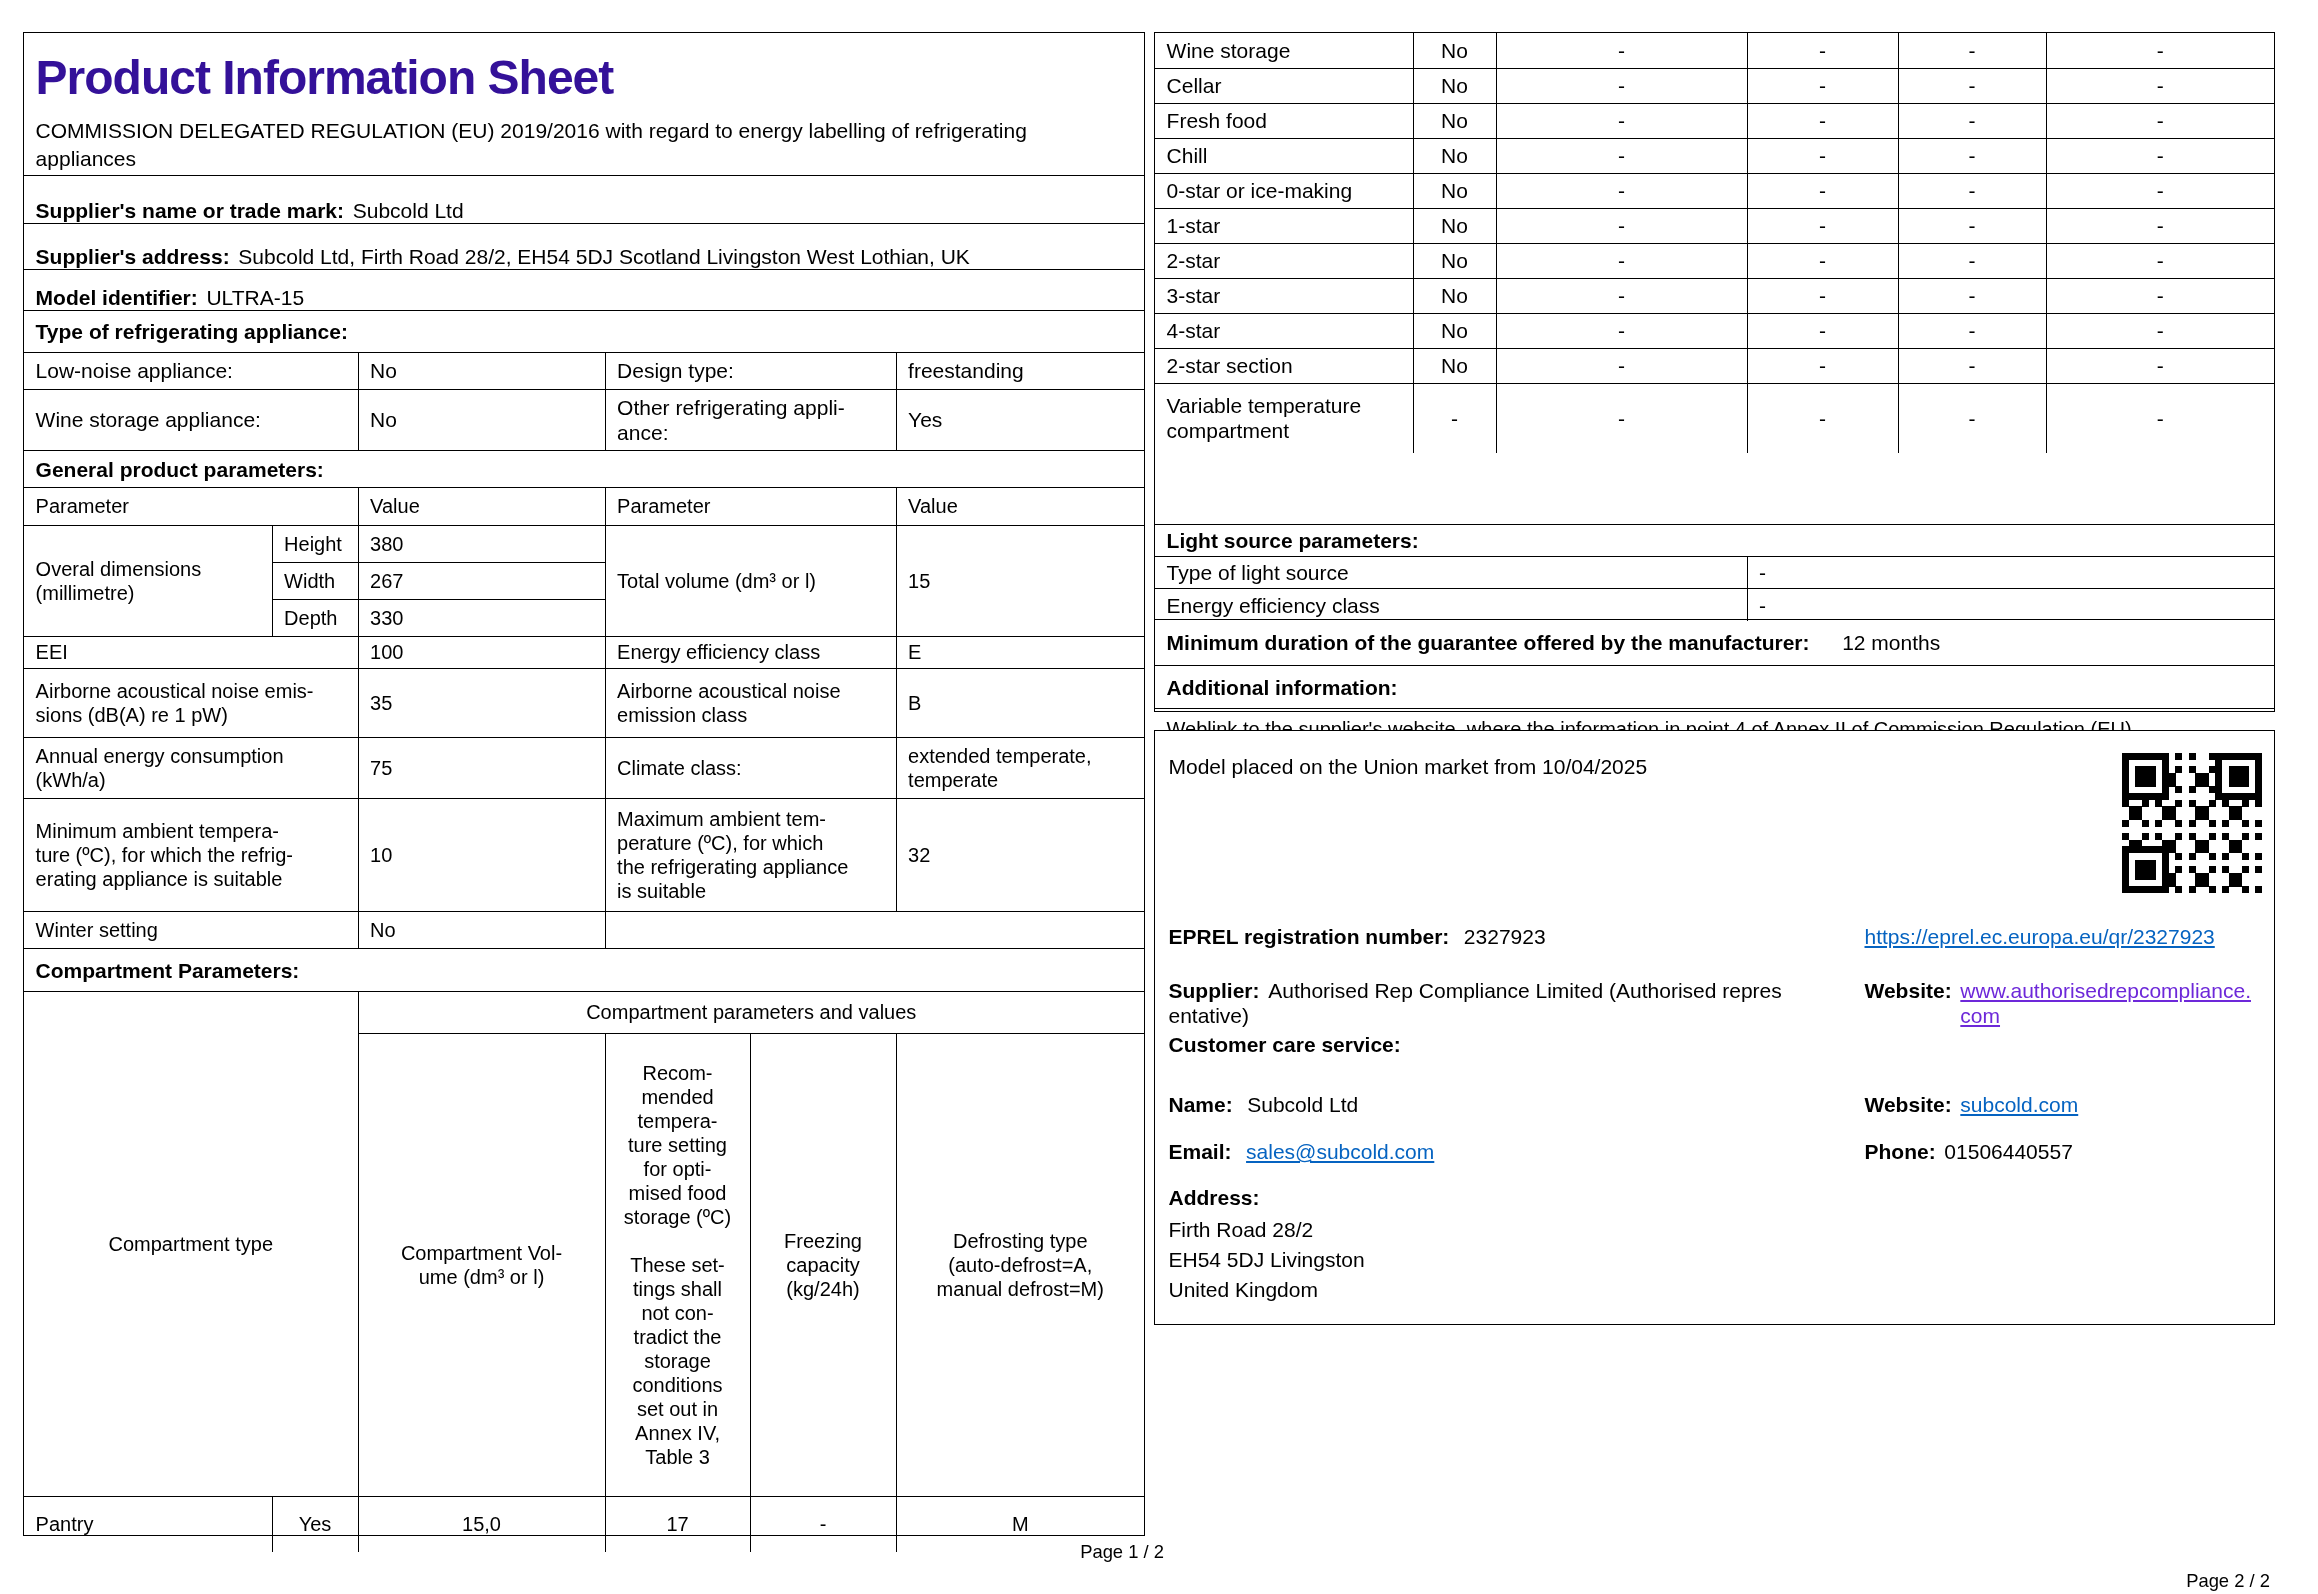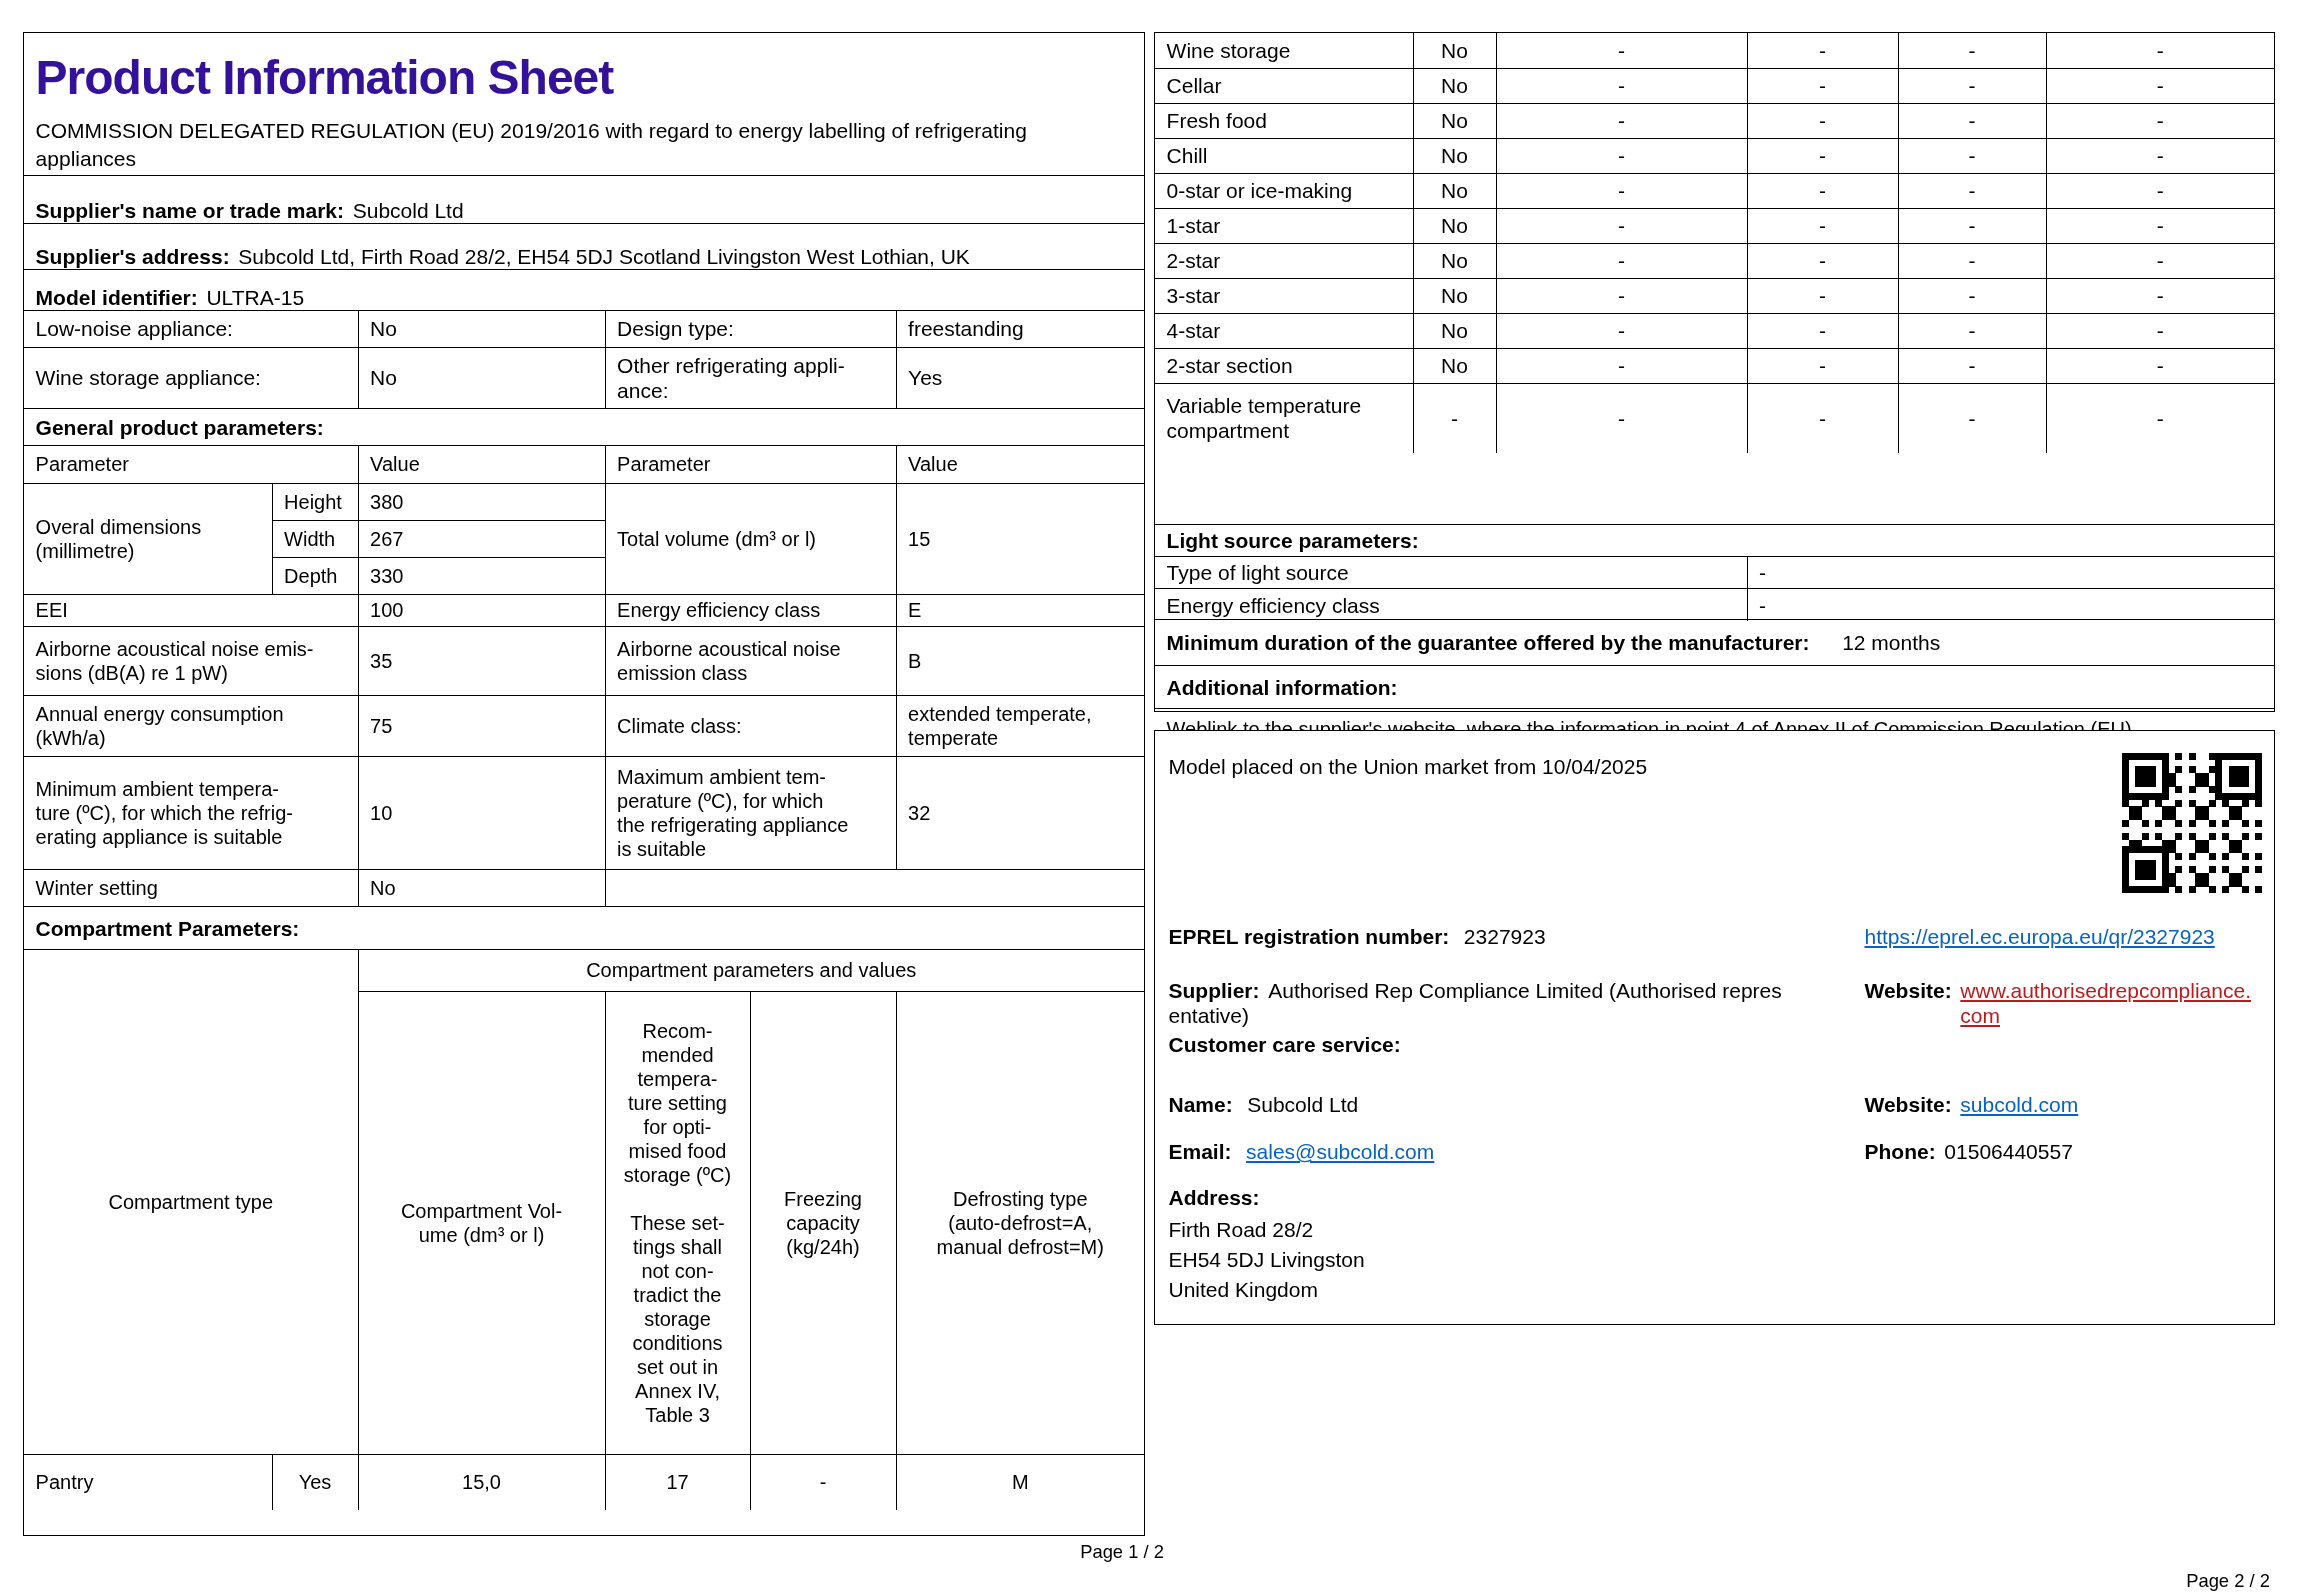--- a/index.html
+++ b/index.html
@@ -62,20 +62,21 @@
   <div class="sec lblrow" style="height:46px;">
     <span class="lbl">Supplier's address:</span>
     <span>Subcold Ltd, Firth Road 28/2, EH54 5DJ Scotland Livingston West Lothian, UK</span>
   </div>
 
   <div class="sec lblrow" style="height:41px;">
     <span class="lbl">Model identifier:</span>
     <span>ULTRA-15</span>
   </div>
 
+  <div class="sec hdr" style="height:42px;">Type of refrigerating appliance:</div>
 
   <div class="sec" style="height:98px;">
     <table class="grid">
       <colgroup>
           <col style="width:334px">
           <col style="width:247px">
           <col style="width:291px">
           <col>
         </colgroup>
       <tbody>
@@ -580,21 +581,21 @@
   <div class="boxrow" style="top:193px;">
     <span class="lbl">EPREL registration number:</span>
     <span>2327923</span>
     <span class="rcol link" style="color: rgb(5, 99, 193);">https://eprel.ec.europa.eu/qr/2327923</span>
   </div>
 
   <div class="boxrow" style="top:247px;">
     <span class="lbl" style="float:left;">Supplier:</span>
     <span class="pre" style="display:block;width:671px;">Authorised Rep Compliance Limited (Authorised repres
 entative)</span>
-    <span class="rcol"><span class="lbl">Website:</span><span class="link pre" style="display: inline-block; vertical-align: top; color: #b91c1c;">www.authorisedrepcompliance.
+    <span class="rcol"><span class="lbl">Website:</span><span class="link pre" style="display: inline-block; vertical-align: top; color: #6d28d9;">www.authorisedrepcompliance.
 com</span></span>
   </div>
 
   <div class="boxrow b" style="top:301px;">Customer care service:</div>
 
   <div class="boxrow" style="top:361px;">
     <span class="lbl">Name:</span>
     <span>Subcold Ltd</span>
     <span class="rcol"><span class="lbl">Website:</span><span class="link" style="color: rgb(5, 99, 193);">subcold.com</span></span>
   </div>

